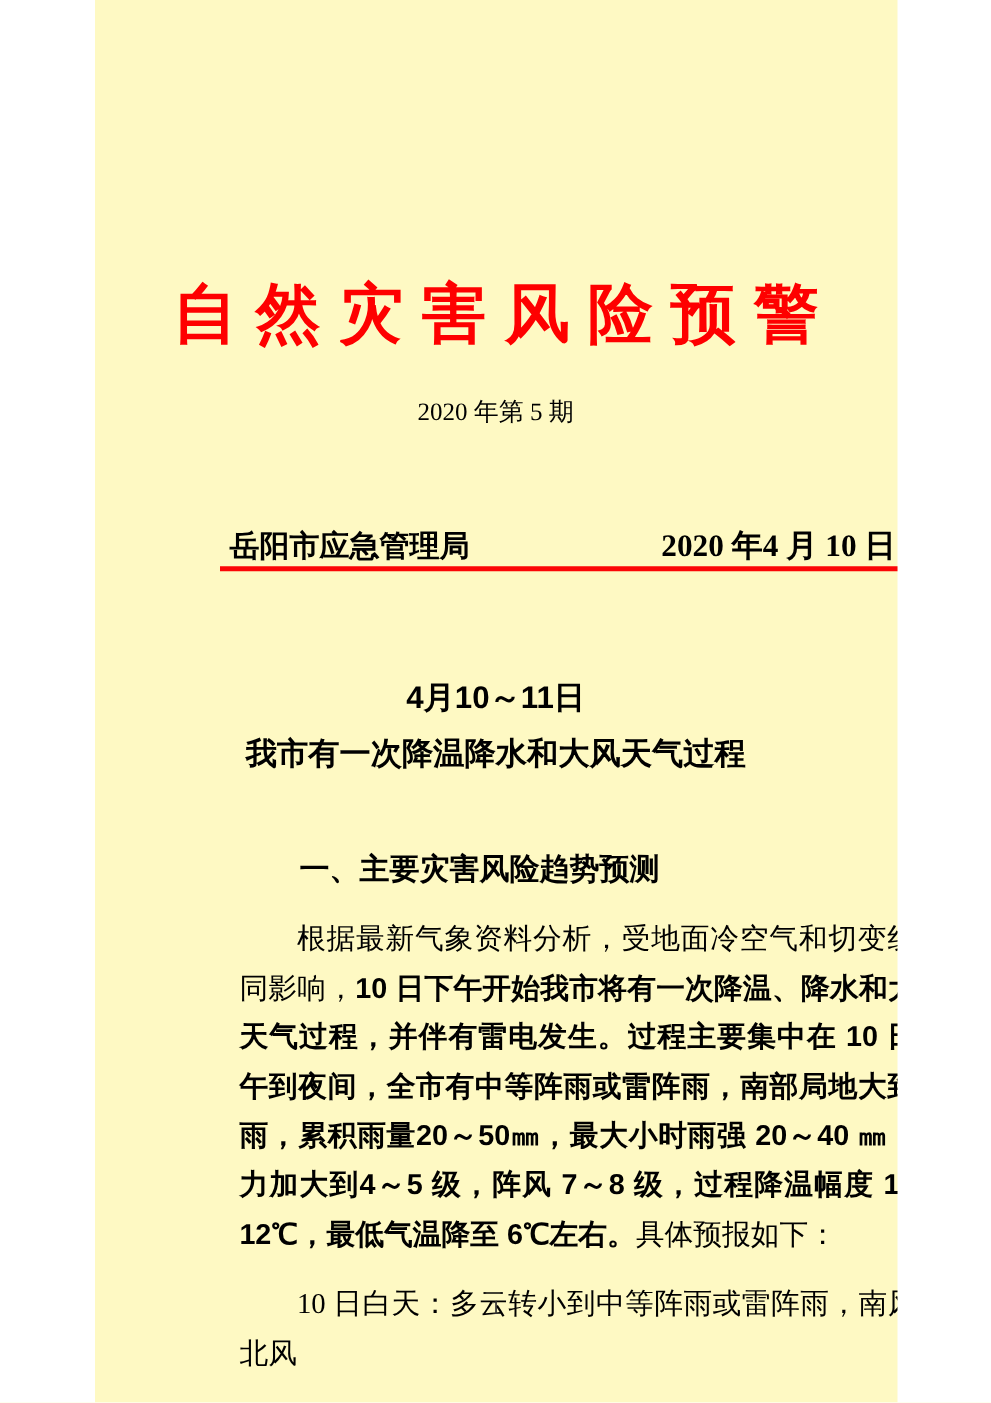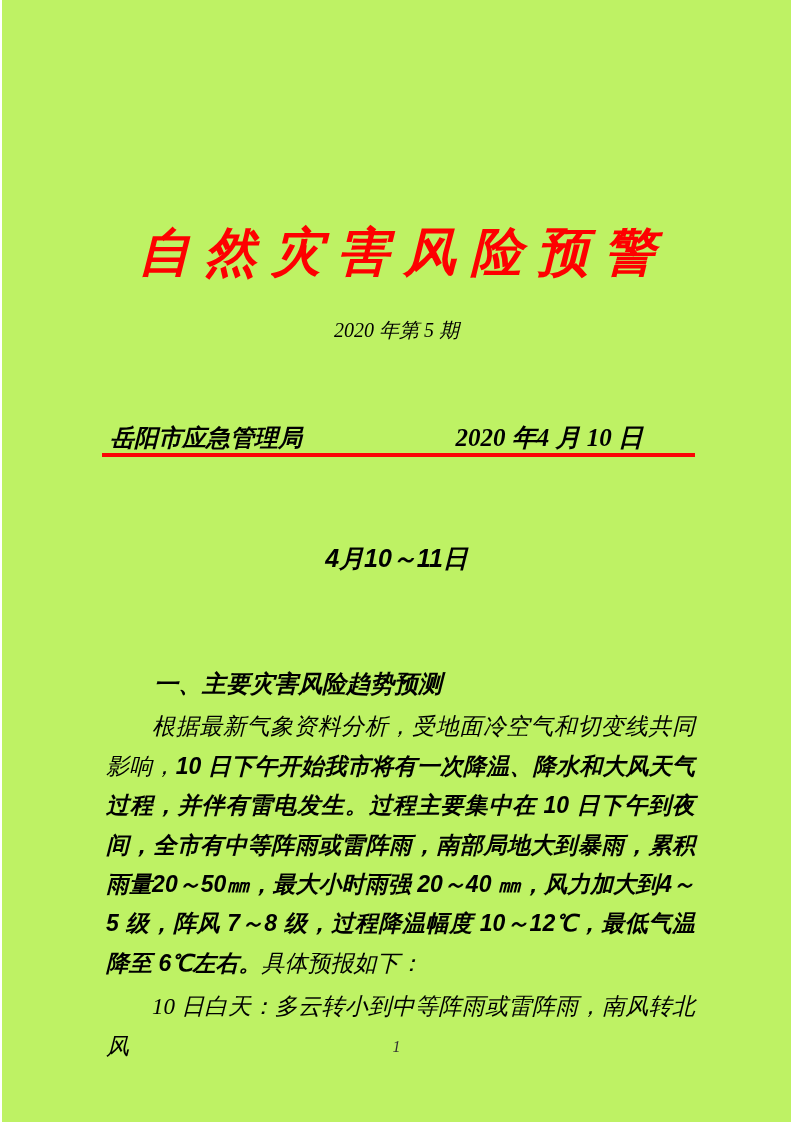--- a/index.html
+++ b/index.html
@@ -2,27 +2,26 @@
 <html><head>
 <meta charset="utf-8">
 <style>
   html, body {
     margin: 0;
     padding: 0;
     background: #ffffff;
   }
   .page {
     position: relative;
-    width: 789px;
+    width: 642px;
     height: 1122px;
     margin: 0 auto;
-    background: #bef264;
+    background: #fef9c3;
     overflow: hidden;
     color: #000000;
-    font-style: italic;
   }
 
   
   .banner-title {
     position: absolute;
     top: 222px;
     left: 0;
     right: 0;
     text-align: center;
     font-family: "Liberation Sans", sans-serif;
@@ -113,21 +112,21 @@
     color: #000000;
   }
   .section-heading {
     font-family: "Liberation Sans", sans-serif;
     font-weight: 700;
     font-size: 24px;
     text-indent: 2em;
     margin: 0;
   }
   .body-block p {
-    margin: 4px;
+    margin: 16px;
     text-indent: 2em;
   }
   .run-regular { font-weight: 400; }
   .run-bold {
     font-weight: 700;
     font-family: "Liberation Sans", sans-serif;
     font-size: 23px;
   }
 
   
@@ -153,20 +152,21 @@
 
   <div class="header-row">
     <span class="issuer">岳阳市应急管理局</span>
     <span class="issue-date">2020 年4 月 10 日</span>
   </div>
 
   <div class="red-rule"></div>
 
   <div class="headline">
     <div>4月10～11日</div>
+    <div>我市有一次降温降水和大风天气过程</div>
   </div>
 
   <div class="body-block">
     <p class="section-heading">一、主要灾害风险趋势预测</p>
     <p><span class="run-regular">根据最新气象资料分析，受地面冷空气和切变线共同影响，</span><span class="run-bold">10 日下午开始我市将有一次降温、降水和大风天气过程，并伴有雷电发生。过程主要集中在 10 日下午到夜间，全市有中等阵雨或雷阵雨，南部局地大到暴雨，累积雨量20～50㎜，最大小时雨强 20～40 ㎜，风力加大到4～5 级，阵风 7～8 级，过程降温幅度 10～12℃，最低气温降至 6℃左右。</span><span class="run-regular">具体预报如下：</span></p>
     <p>10 日白天：多云转小到中等阵雨或雷阵雨，南风转北风</p>
   </div>
 
   <div class="page-number">1</div>
 

